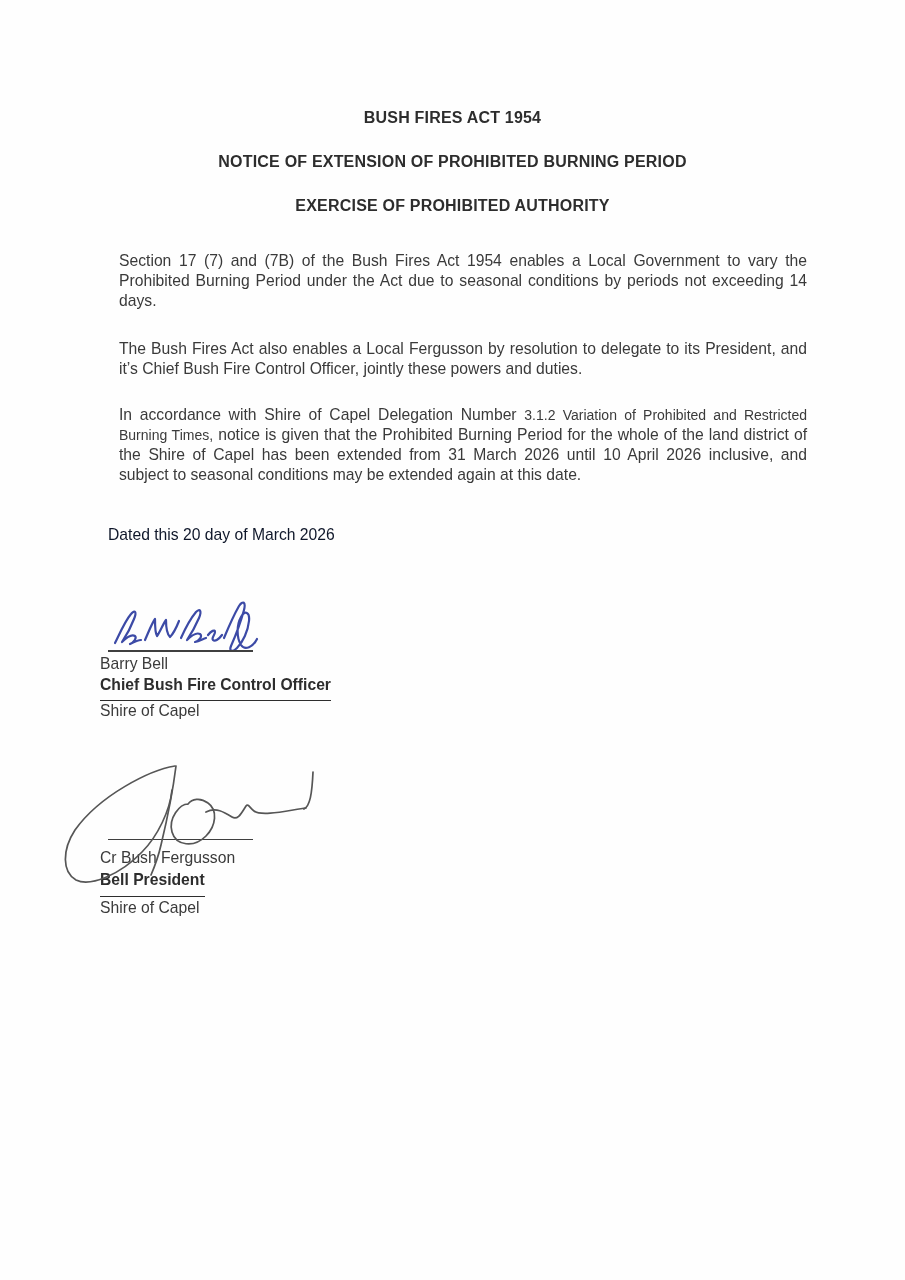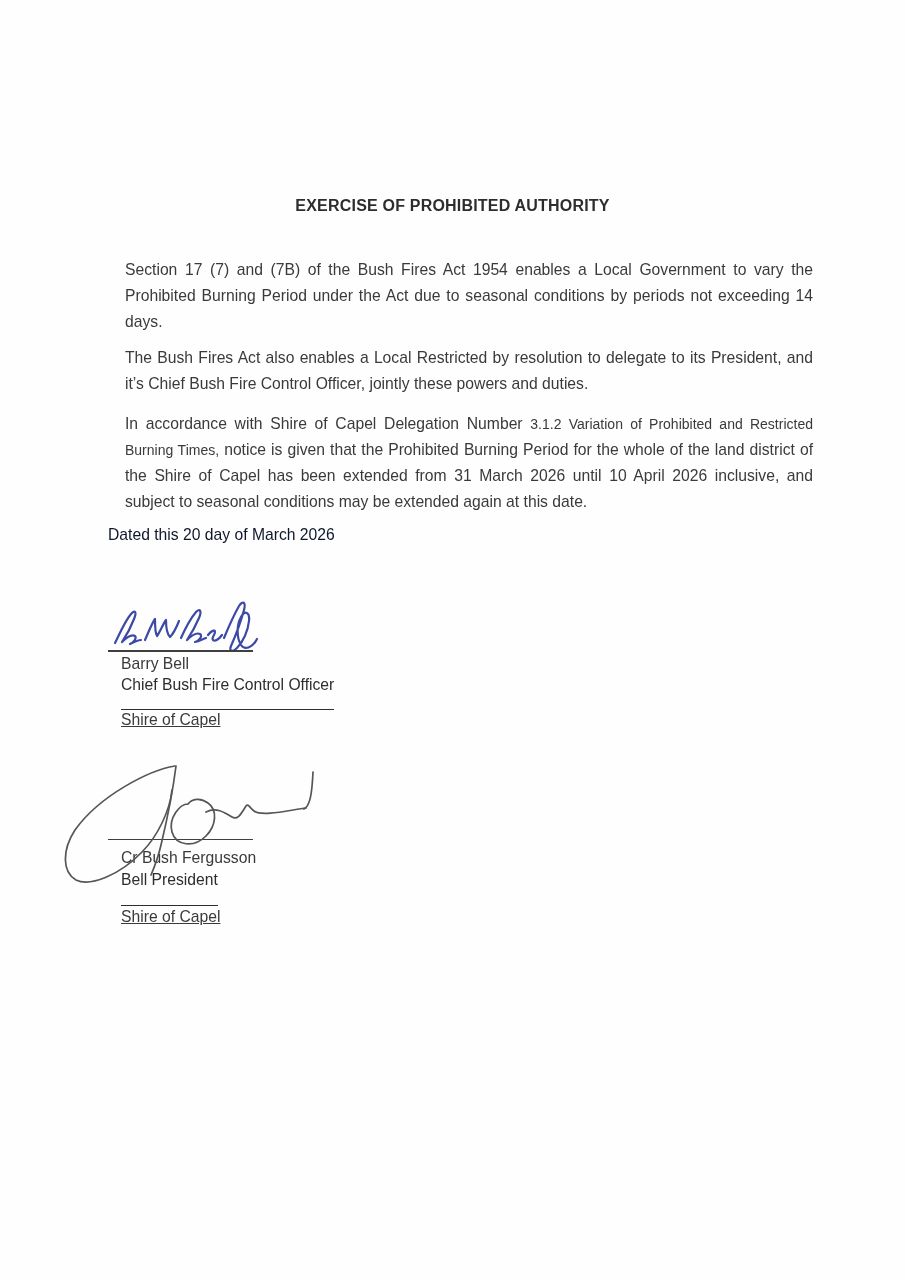--- a/index.html
+++ b/index.html
@@ -25,75 +25,77 @@
     font-weight: bold;
     letter-spacing: 0.2px;
     color: #2d2d2d;
     margin: 0;
   }
   .para {
     position: absolute;
     left: 108px;
     width: 688px;
     font-size: 15.7px;
-    line-height: 26px;
+    line-height: 20px;
     text-align: justify;
     color: #3a3a3a;
-    margin: 17px;
+    margin: 11px;
   }
   .para .inserted {
     font-size: 14px;
   }
   .dated {
     position: absolute;
     left: 108px;
     font-size: 15.7px;
     color: #0f172a;
   }
   .sig-line {
     position: absolute;
     height: 0;
     border-top: 2px solid #3f3f3f;
   }
   .sig-text {
     position: absolute;
-    left: 121px;
+    left: 100px;
     font-size: 15.7px;
     color: #3a3a3a;
   }
   .sig-text .name { display: block; }
   .sig-text .title {
     display: inline-block;
-    font-weight: normal;
+    font-weight: bold;
     color: #2d2d2d;
     border-bottom: 1.6px solid #2d2d2d;
-    padding-bottom: 14px;
+    padding-bottom: 5px;
   }
-  .sig-text .org { display: block; text-decoration: underline; }
+  .sig-text .org { display: block; }
   .sig-block-1 .sig-text { line-height: 20.5px; top: 654px; }
   .sig-block-2 .sig-text { line-height: 22px; top: 847px; }
   svg.signature {
     position: absolute;
     overflow: visible;
   }
   #sig-svg-1 { left: 105px; top: 593px; }
   #sig-svg-2 { left: 55px;  top: 757px; }
 </style>
 </head>
 <body>
 
 <div class="page">
 
+  <h1 class="heading" style="top:109px">BUSH FIRES ACT 1954</h1>
 
+  <h2 class="heading" style="top:153px">NOTICE OF EXTENSION OF PROHIBITED BURNING PERIOD</h2>
 
   <h3 class="heading" style="top:197px">EXERCISE OF PROHIBITED AUTHORITY</h3>
 
   <p class="para" style="top:240px">Section 17 (7) and (7B) of the Bush Fires Act 1954 enables a Local Government to vary the Prohibited Burning Period under the Act due to seasonal conditions by periods not exceeding 14 days.</p>
 
-  <p class="para" style="top:328px">The Bush Fires Act also enables a Local Restricted by resolution to delegate to its President, and it’s Chief Bush Fire Control Officer, jointly these powers and duties.</p>
+  <p class="para" style="top:328px">The Bush Fires Act also enables a Local Fergusson by resolution to delegate to its President, and it’s Chief Bush Fire Control Officer, jointly these powers and duties.</p>
 
   <p class="para" style="top:394px"><span>In accordance with Shire of Capel Delegation Number </span><span class="inserted">3.1.2 Variation of Prohibited and Restricted Burning Times,</span><span> notice is given that the Prohibited Burning Period for the whole of the land district of the Shire of Capel has been extended from 31 March 2026 until 10 April 2026 inclusive, and subject to seasonal conditions may be extended again at this date.</span></p>
 
   <div class="dated" style="top:526px">Dated this 20 day of March 2026</div>
 
   <div class="sig-block-1">
 
     <svg id="sig-svg-1" class="signature" width="170" height="65" viewBox="0 0 170 65" fill="none" stroke-linecap="round" stroke-linejoin="round">
       <path d="M10,50 C14,42 20,28 26,21 C30,16 32,19 29,26 C26,34 21,43 17,49 C22,44 27,41 30,43 C32,45 29,49 25,51 C29,49 33,47 36,47" stroke-width="2.2" stroke="#3c4aa6"></path>
       <path d="M40,47 C44,38 47,30 50,26 C50,33 50,40 52,43 C55,39 58,31 61,27 C61,34 62,41 65,44 C69,40 72,33 74,28" stroke-width="2.2" stroke="#3c4aa6"></path>

